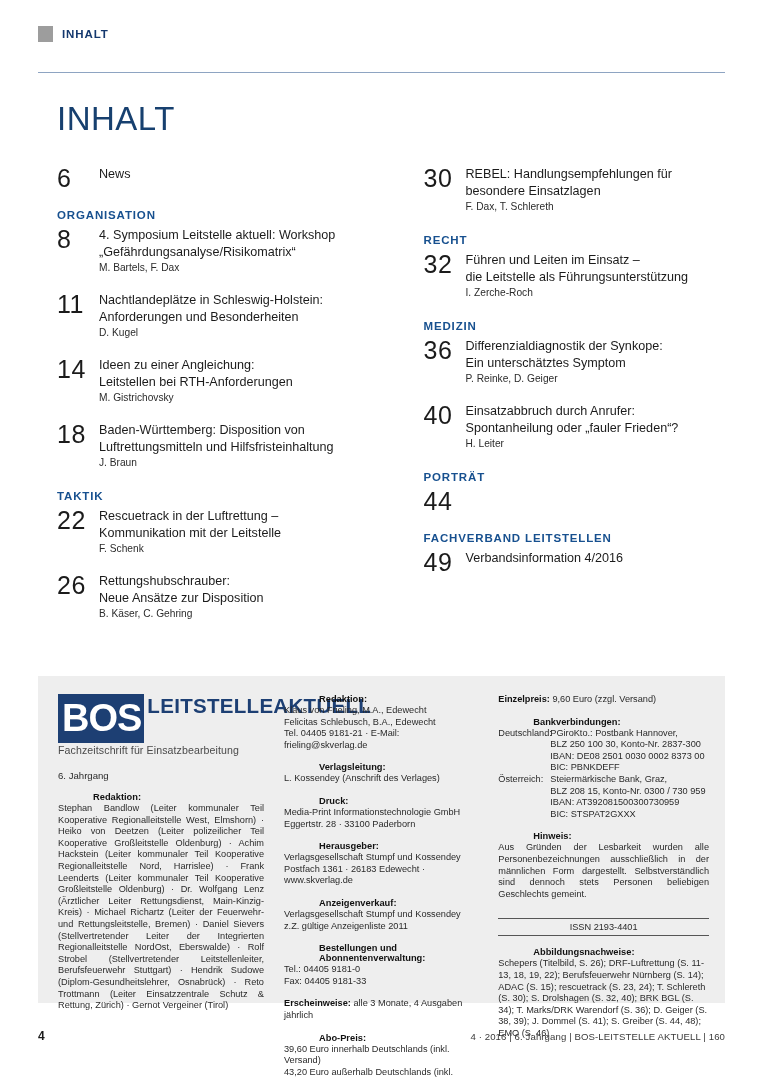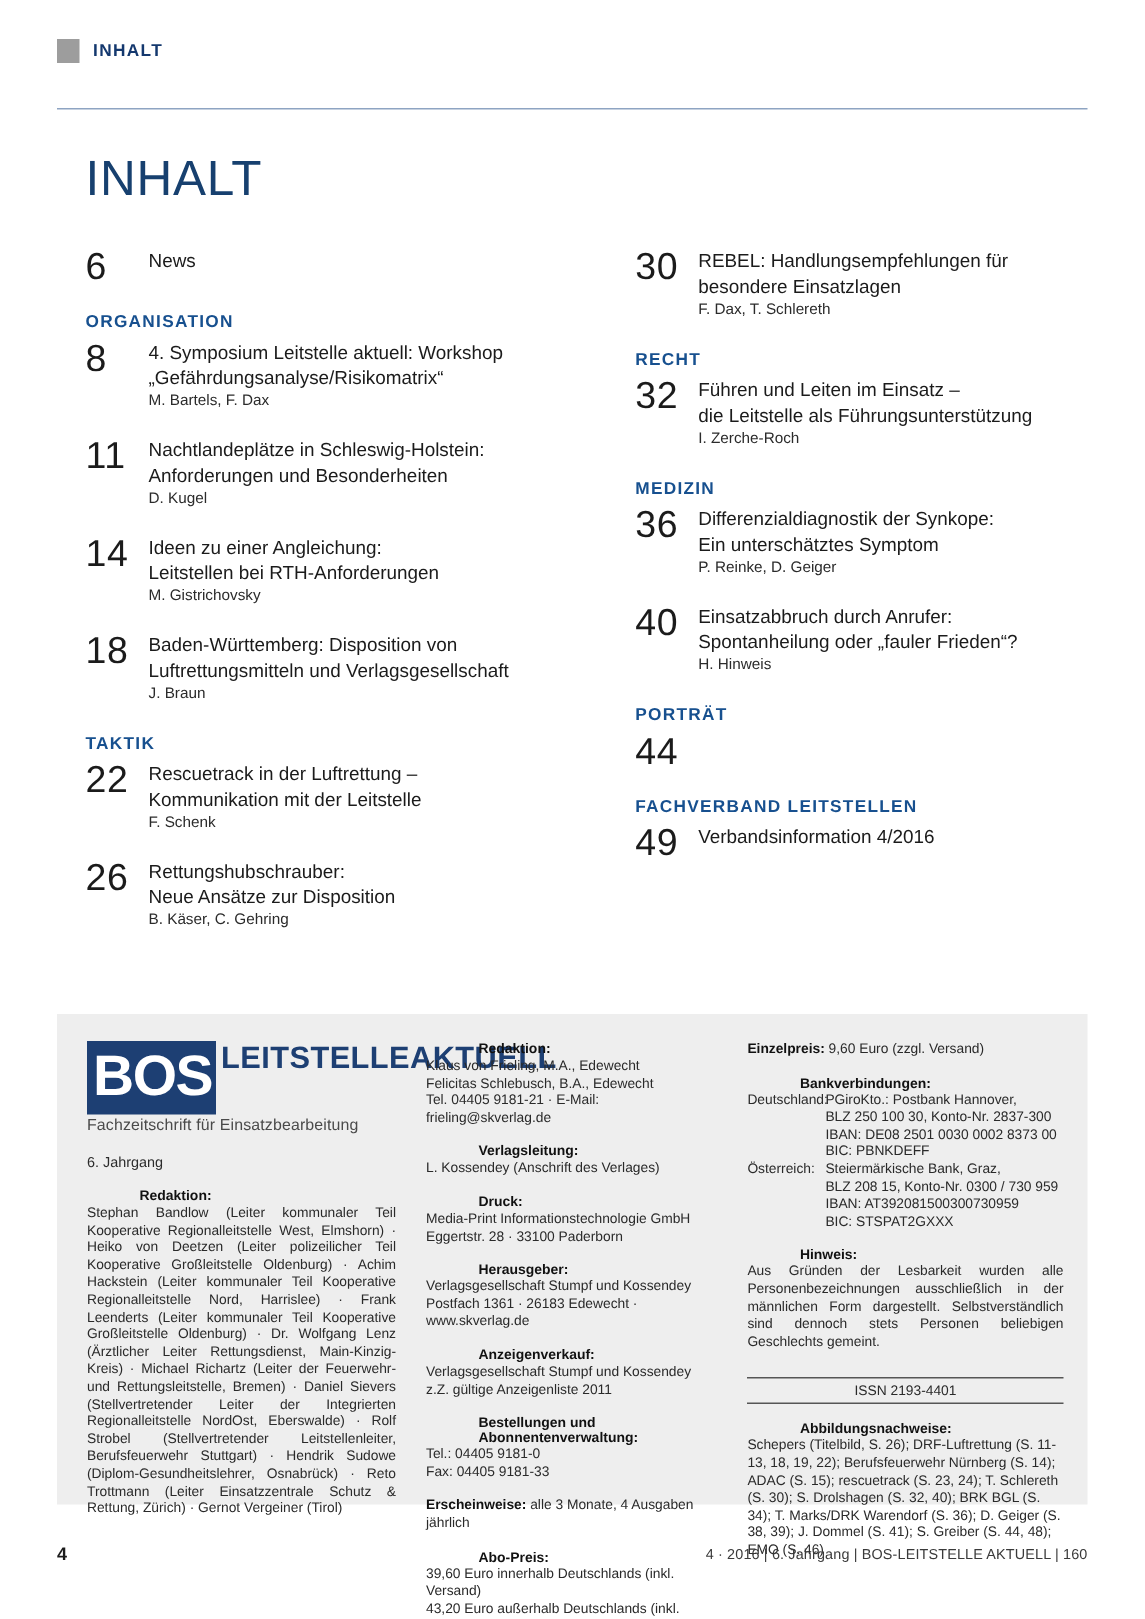--- a/index.html
+++ b/index.html
@@ -278,21 +278,21 @@
         <div class="entry-title">Ideen zu einer Angleichung:</div>
         <div class="entry-title">Leitstellen bei RTH-Anforderungen</div>
         <div class="entry-authors">M. Gistrichovsky</div>
       </div>
     </div>
 
     <div class="entry">
       <div class="entry-page">18</div>
       <div class="entry-body">
         <div class="entry-title">Baden-Württemberg: Disposition von</div>
-        <div class="entry-title">Luftrettungsmitteln und Verlagsgesellschaft</div>
+        <div class="entry-title">Luftrettungsmitteln und Hilfsfristeinhaltung</div>
         <div class="entry-authors">J. Braun</div>
       </div>
     </div>
 
     <div class="section-head gap-before-section">TAKTIK</div>
 
     <div class="entry">
       <div class="entry-page">22</div>
       <div class="entry-body">
         <div class="entry-title">Rescuetrack in der Luftrettung –</div>
@@ -343,21 +343,21 @@
         <div class="entry-title">Ein unterschätztes Symptom</div>
         <div class="entry-authors">P. Reinke, D. Geiger</div>
       </div>
     </div>
 
     <div class="entry">
       <div class="entry-page">40</div>
       <div class="entry-body">
         <div class="entry-title">Einsatzabbruch durch Anrufer:</div>
         <div class="entry-title">Spontanheilung oder „fauler Frieden“?</div>
-        <div class="entry-authors">H. Hinweis</div>
+        <div class="entry-authors">H. Leiter</div>
       </div>
     </div>
 
     <div class="section-head gap-before-section">PORTRÄT</div>
 
     <div class="entry">
       <div class="entry-page">44</div>
     </div>
 
     <div class="section-head gap-before-section">FACHVERBAND LEITSTELLEN</div>

